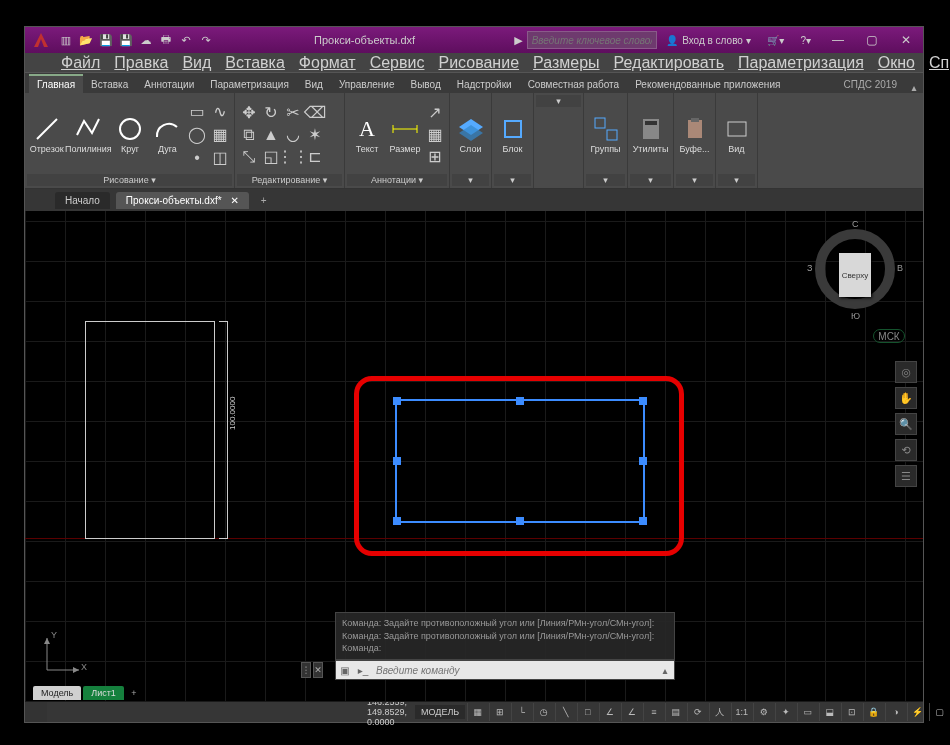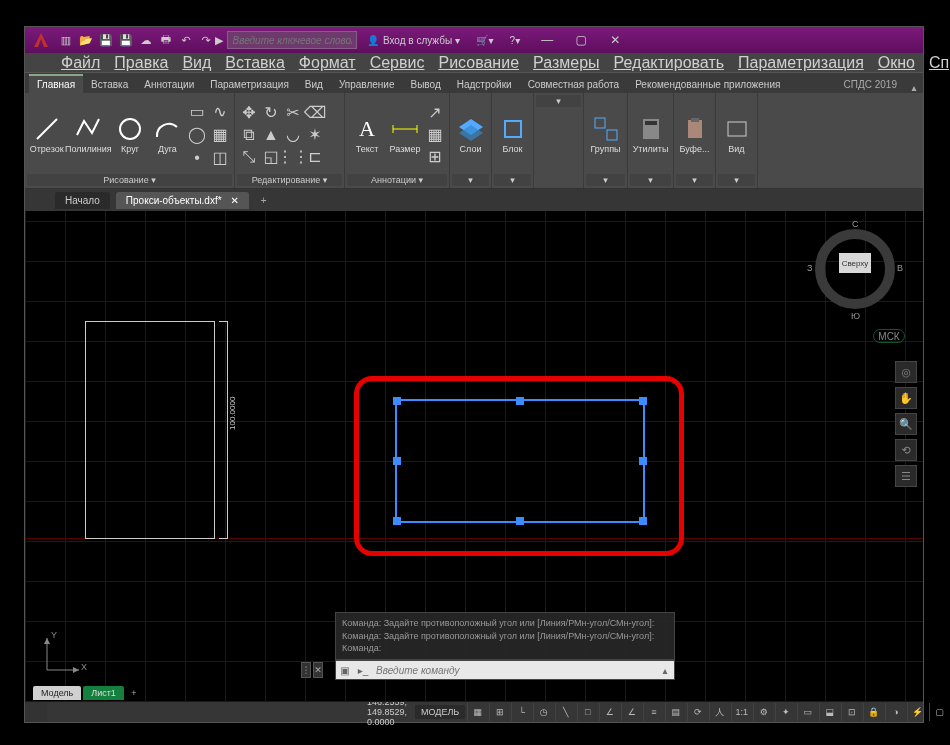--- a/index.html
+++ b/index.html
@@ -68,21 +68,21 @@
 .grip { position: absolute; width: 8px; height: 8px; background: #3c8cff; }
 .grip.tl { left: -4px; top: -4px; } .grip.tr { right: -4px; top: -4px; }
 .grip.bl { left: -4px; bottom: -4px; } .grip.br { right: -4px; bottom: -4px; }
 .grip.tm { left: 50%; top: -4px; margin-left: -4px; } .grip.bm { left: 50%; bottom: -4px; margin-left: -4px; }
 .grip.ml { left: -4px; top: 50%; margin-top: -4px; } .grip.mr { right: -4px; top: 50%; margin-top: -4px; }
 
 .ucs { position: absolute; left: 14px; bottom: 22px; color: #888; font-size: 9px; }
 
 .viewcube-wrap { position: absolute; right: 18px; top: 8px; width: 100px; height: 100px; }
 .viewcube-ring { position: absolute; left: 10px; top: 10px; width: 80px; height: 80px; border: 10px solid #3a3a3a; border-radius: 50%; }
-.viewcube { position: absolute; left: 34px; top: 34px; width: 32px; height: 20px; background: #d8d8d8; color: #333; font-size: 8px; display: flex; align-items: center; justify-content: center; box-shadow: 1px 1px 3px #000; cursor: pointer; }
+.viewcube { position: absolute; left: 34px; top: 34px; width: 32px; height: 44px; background: #d8d8d8; color: #333; font-size: 8px; display: flex; align-items: center; justify-content: center; box-shadow: 1px 1px 3px #000; cursor: pointer; }
 .vc-label { position: absolute; color: #999; font-size: 9px; }
 .vc-n { left: 47px; top: 0; } .vc-s { left: 46px; bottom: -2px; }
 .vc-w { left: 2px; top: 44px; } .vc-e { right: 2px; top: 44px; }
 .mks { position: absolute; right: 18px; top: 118px; width: 32px; height: 14px; border: 1px solid #14532d; border-radius: 7px; color: #888; font-size: 10px; display: flex; align-items: center; justify-content: center; }
 
 .navbar { position: absolute; right: 6px; top: 150px; width: 22px; display: flex; flex-direction: column; gap: 4px; }
 .navbtn { width: 22px; height: 22px; background: #2a2a2a; border: 1px solid #444; color: #888; display: flex; align-items: center; justify-content: center; font-size: 11px; cursor: pointer; }
 
 
 .cmdwin { position: absolute; left: 310px; bottom: 22px; width: 340px; }
@@ -121,26 +121,27 @@
     <div class="qat">
       <div class="qat-btn">▥</div>
       <div class="qat-btn">📂</div>
       <div class="qat-btn">💾</div>
       <div class="qat-btn">💾</div>
       <div class="qat-btn">☁</div>
       <div class="qat-btn">🖶</div>
       <div class="qat-btn">↶</div>
       <div class="qat-btn">↷</div>
     </div>
+    <div class="title">Прокси-объекты.dxf</div>
     <div class="titlebar-right">
       <div style="color:#ccc;font-size:11px">▶</div>
       <input class="searchbox" placeholder="Введите ключевое слово/фразу" style="">
       <div class="tb-btn">
           <span style="margin-right:3px">👤</span>
-          <span>Вход в службы</span>
+          <span>Вход в слово</span>
           <span style="margin-left:3px">▾</span>
         </div>
       <div class="tb-btn">🛒▾</div>
       <div class="tb-btn">?▾</div>
     </div>
     <div class="winbtns">
       <div class="winbtn">—</div>
       <div class="winbtn">▢</div>
       <div class="winbtn close">✕</div>
     </div>

